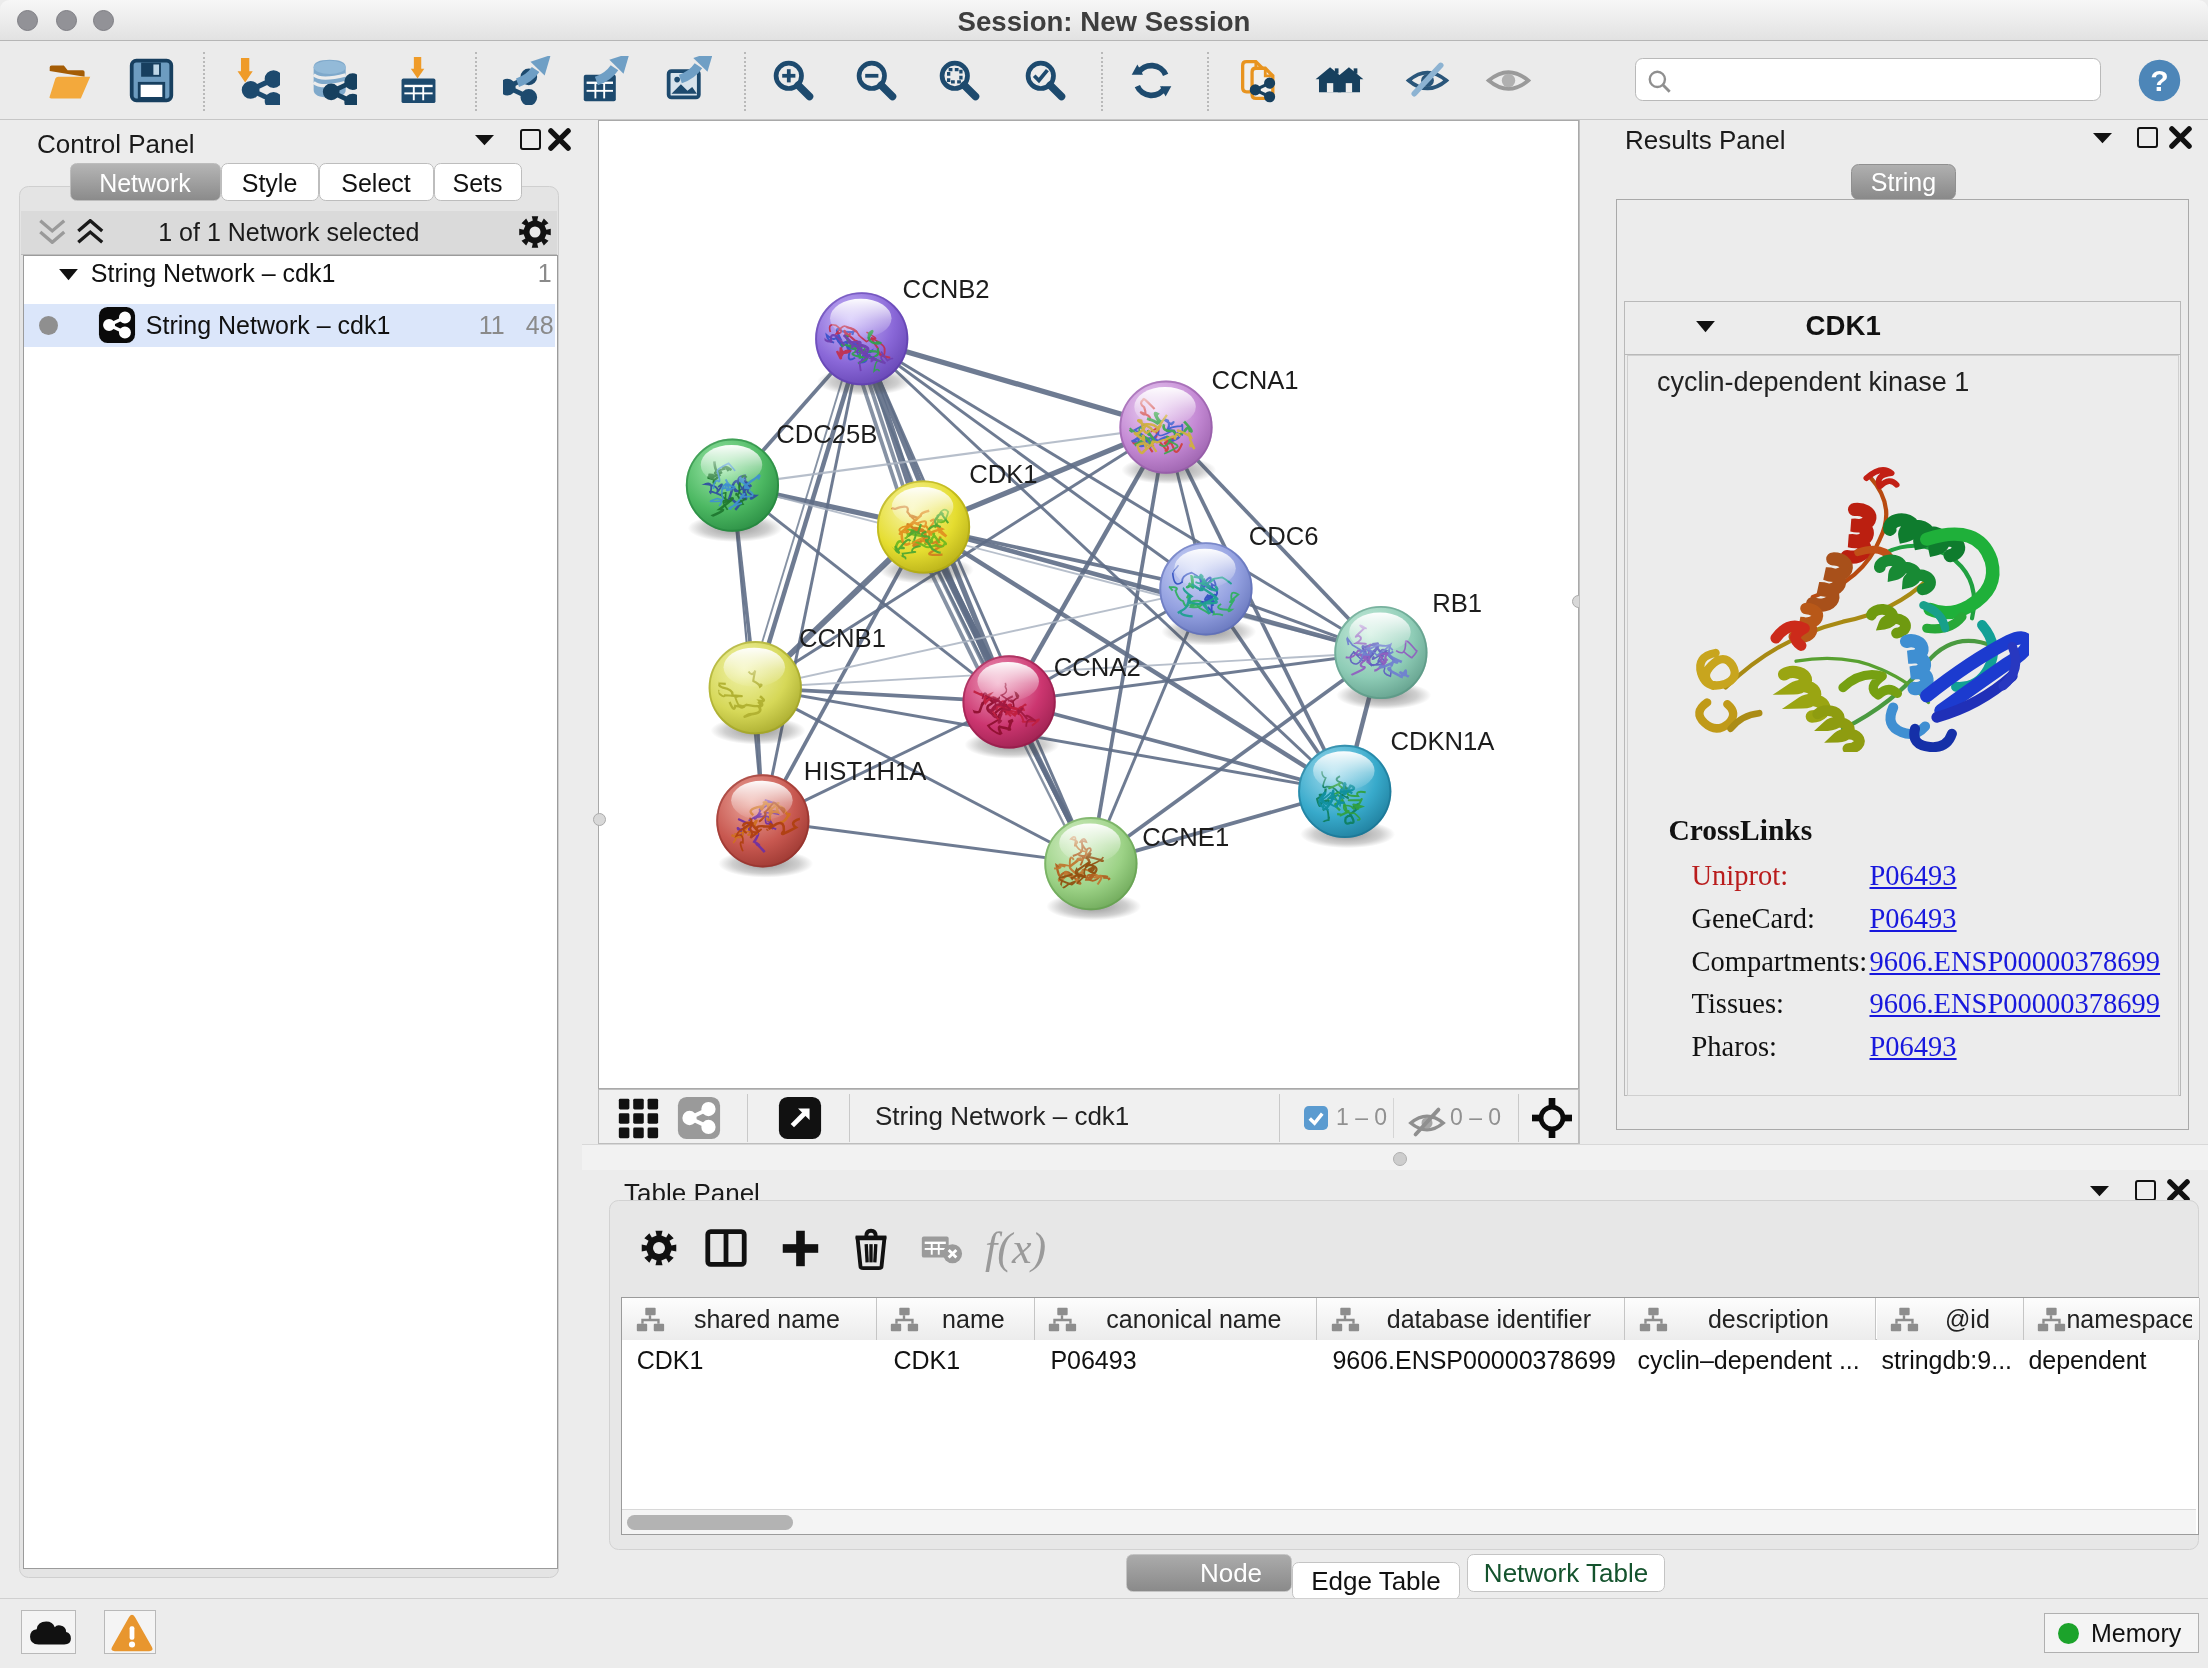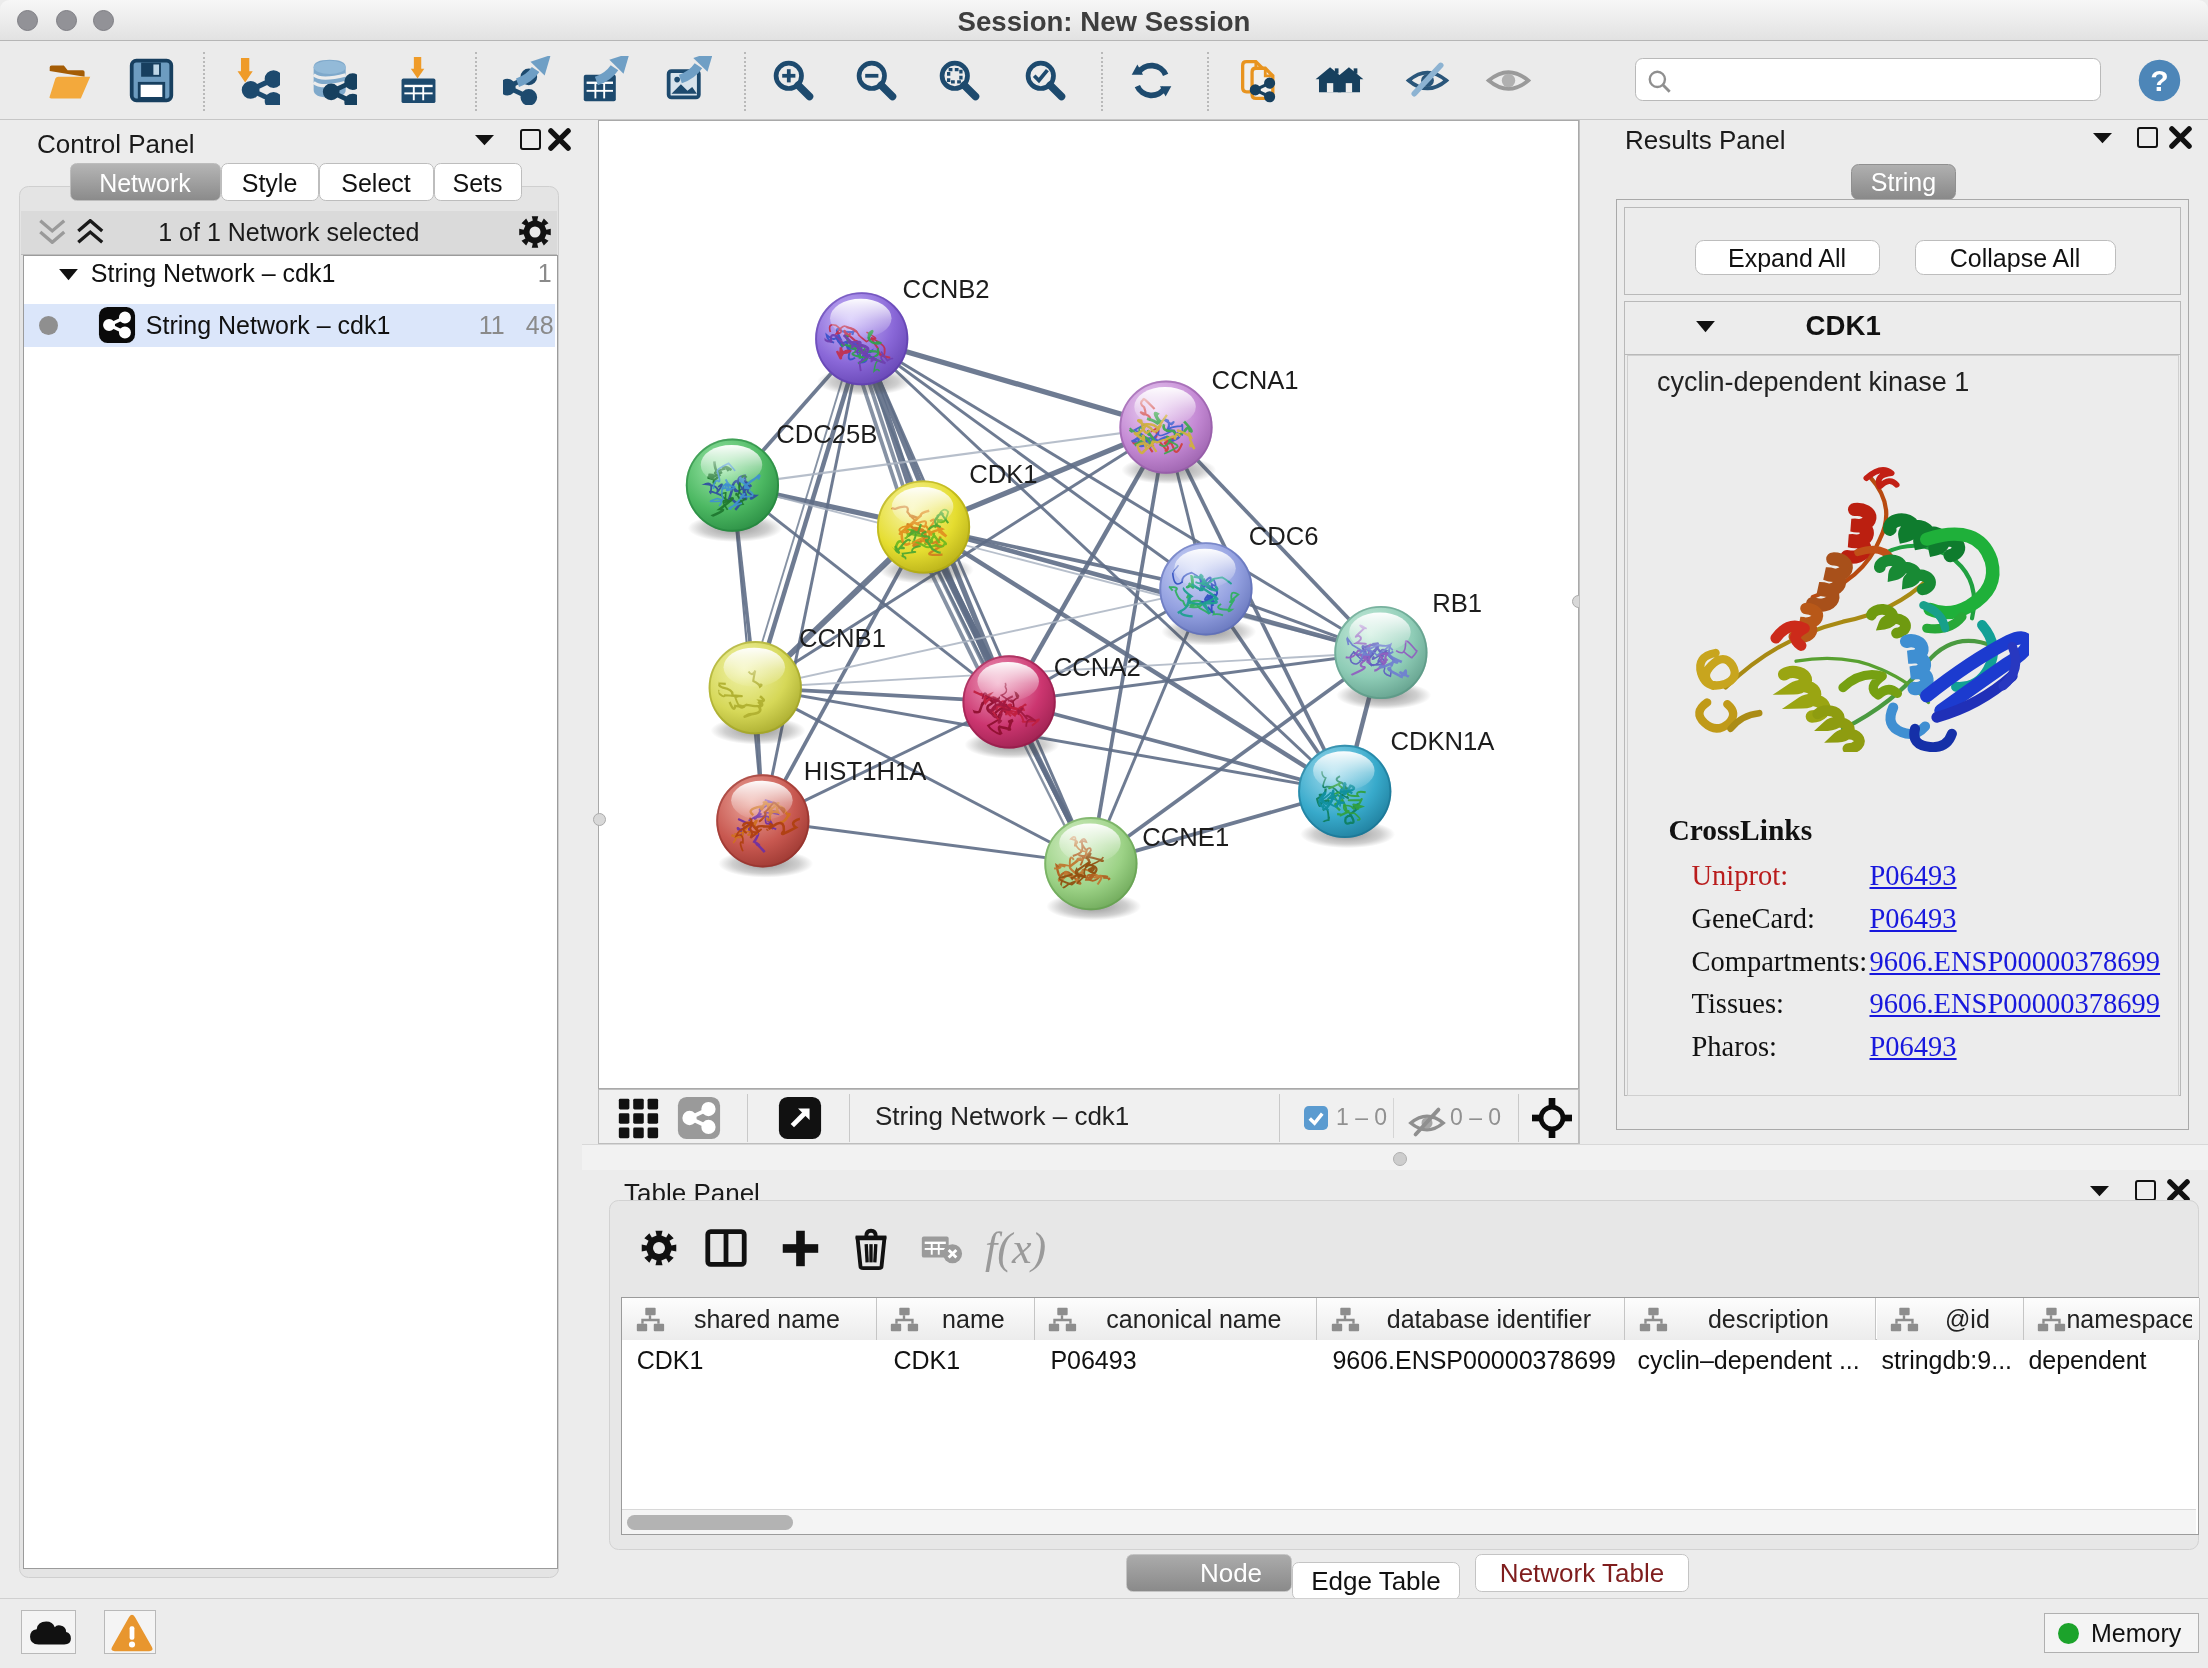--- a/index.html
+++ b/index.html
@@ -683,24 +683,20 @@
     <div style="position:absolute;left:512px;top:10.5px;width:21px;height:13.3px;"><svg width="21" height="13.3" viewBox="0 0 22 14" style="">
         <polygon points="1,2 21,2 11,13" fill="#111"></polygon>
       </svg></div>
     <div class="ab" style="left:557px;top:6.7px;width:21px;height:21px;border:2.9px solid #111;border-radius:2.9px;"></div>
     <div style="position:absolute;left:589px;top:5.7px;width:23px;height:23px;"><svg width="23" height="23" viewBox="0 0 24 24" style="">
         <path d="M3 3 L21 21 M21 3 L3 21" stroke="#111" stroke-width="5.5" stroke-linecap="round"></path>
       </svg></div>
     <div class="ab" style="left:271px;top:44px;width:105px;height:36px;background:linear-gradient(#b0b0b0,#898989);border:1px solid #909090;border-radius:7.6px;color:#fff;font-size:25px;text-align:center;line-height:35px;">String</div>
     <div style="position:absolute;left:36px;top:79px;width:573px;height:931px;">
       <div class="ab" style="left:0;top:0;width:573px;height:931px;background:#ececec;border:1.9px solid #a9a9a9;"></div>
-      <div style="position:absolute;left:7.6px;top:7.6px;width:557px;height:88px;border:1px solid #b9b9b9;">
-        <div class="ab" style="left:70px;top:32px;width:185px;height:35px;background:#fff;border:1px solid #bdbdbd;border-radius:8.6px;font-size:25px;text-align:center;line-height:34px;color:#111;">Expand All</div>
-        <div class="ab" style="left:290px;top:32px;width:201px;height:35px;background:#fff;border:1px solid #bdbdbd;border-radius:8.6px;font-size:25px;text-align:center;line-height:34px;color:#111;">Collapse All</div>
-      </div>
       <div style="position:absolute;left:7.6px;top:102px;width:557px;height:795px;border:1px solid #b9b9b9;">
         <div style="position:absolute;left:70px;top:17px;width:21px;height:15px;"><svg width="21" height="15" viewBox="0 0 22 16" style="">
             <polygon points="1,2 21,2 11,14" fill="#111"></polygon>
           </svg></div>
         <div class="ab" style="left:181px;top:7.6px;font-size:27.6px;font-weight:bold;color:#111;">CDK1</div>
         <div class="ab" style="left:0;top:52px;width:555px;border-top:1px solid #b9b9b9;"></div>
         <div style="position:absolute;left:2.9px;top:53px;width:552px;height:741px;border:1px solid #cfcfcf;">
           <div class="ab" style="left:28.5px;top:11.4px;font-size:27px;color:#222;">cyclin-dependent kinase 1</div>
           <div style="position:absolute;left:49px;top:99px;width:352px;height:297px;"><svg width="352" height="297" viewBox="0 0 370 312" style="">
               <g transform="scale(0.8809523809523809,0.8666666666666667)">
@@ -863,21 +859,21 @@
         <div class="ab" style="left:1259px;top:48px;font-size:25px;color:#111;white-space:nowrap;">stringdb:9...</div>
         <div class="ab" style="left:1406px;top:48px;font-size:25px;color:#111;white-space:nowrap;">dependent</div>
         <div class="ab" style="left:0;top:211px;width:1574px;height:25px;background:#f4f4f4;border-top:1px solid #d8d8d8;">
           <div class="ab" style="left:4.8px;top:4.8px;width:166px;height:15px;border-radius:7.6px;background:#b3b3b3;"></div>
         </div>
       </div>
     </div>
     <div style="position:absolute;left:0px;top:384px;width:1626px;height:38px;">
       <div class="ab" style="left:544px;top:0;width:166px;height:38px;background:linear-gradient(#ababab,#8a8a8a);color:#fff;border:1px solid #c4c4c4;border-radius:6.7px;font-size:26px;text-align:center;line-height:37px;padding-left:44px;">Node Table</div>
       <div class="ab" style="left:710px;top:8px;width:168px;height:38px;background:#fff;color:#111;border:1px solid #c4c4c4;border-radius:6.7px;font-size:26px;text-align:center;line-height:37px;">Edge Table</div>
-      <div class="ab" style="left:885px;top:0;width:214px;height:38px;background:#fff;color:#7f1d1d;border:1px solid #c4c4c4;border-radius:6.7px;font-size:26px;text-align:center;line-height:37px;margin-left:8px;">Network Table</div>
+      <div class="ab" style="left:885px;top:0;width:198px;height:38px;background:#fff;color:#14532d;border:1px solid #c4c4c4;border-radius:6.7px;font-size:26px;text-align:center;line-height:37px;">Network Table</div>
     </div>
   </div>
 <div style="position:absolute;left:0px;top:1598px;width:2208px;height:70px;background:#ececec;border-top:1.9px solid #d0d0d0;">
     <div class="ab" style="left:21px;top:10.5px;width:55px;height:44px;background:#f4f4f4;border:1.9px solid #b9b9b9;">
       <div style="position:absolute;left:3.8px;top:3.8px;width:48px;height:38px;"><svg width="48" height="38" viewBox="0 0 50 40" style="">
           <path d="M13 32 Q4 32 4 24 Q4 17 11 16 Q12 8 21 8 Q28 8 30 14 Q32 11 36 12 Q42 13 42 19 Q47 20 47 26 Q47 32 40 32 Z" fill="#111"></path>
         </svg></div>
     </div>
     <div class="ab" style="left:104px;top:10.5px;width:52px;height:44px;background:#f4f4f4;border:1.9px solid #b9b9b9;">
       <div style="position:absolute;left:2.9px;top:1.9px;width:48px;height:42px;"><svg width="48" height="42" viewBox="0 0 50 44" style="">

